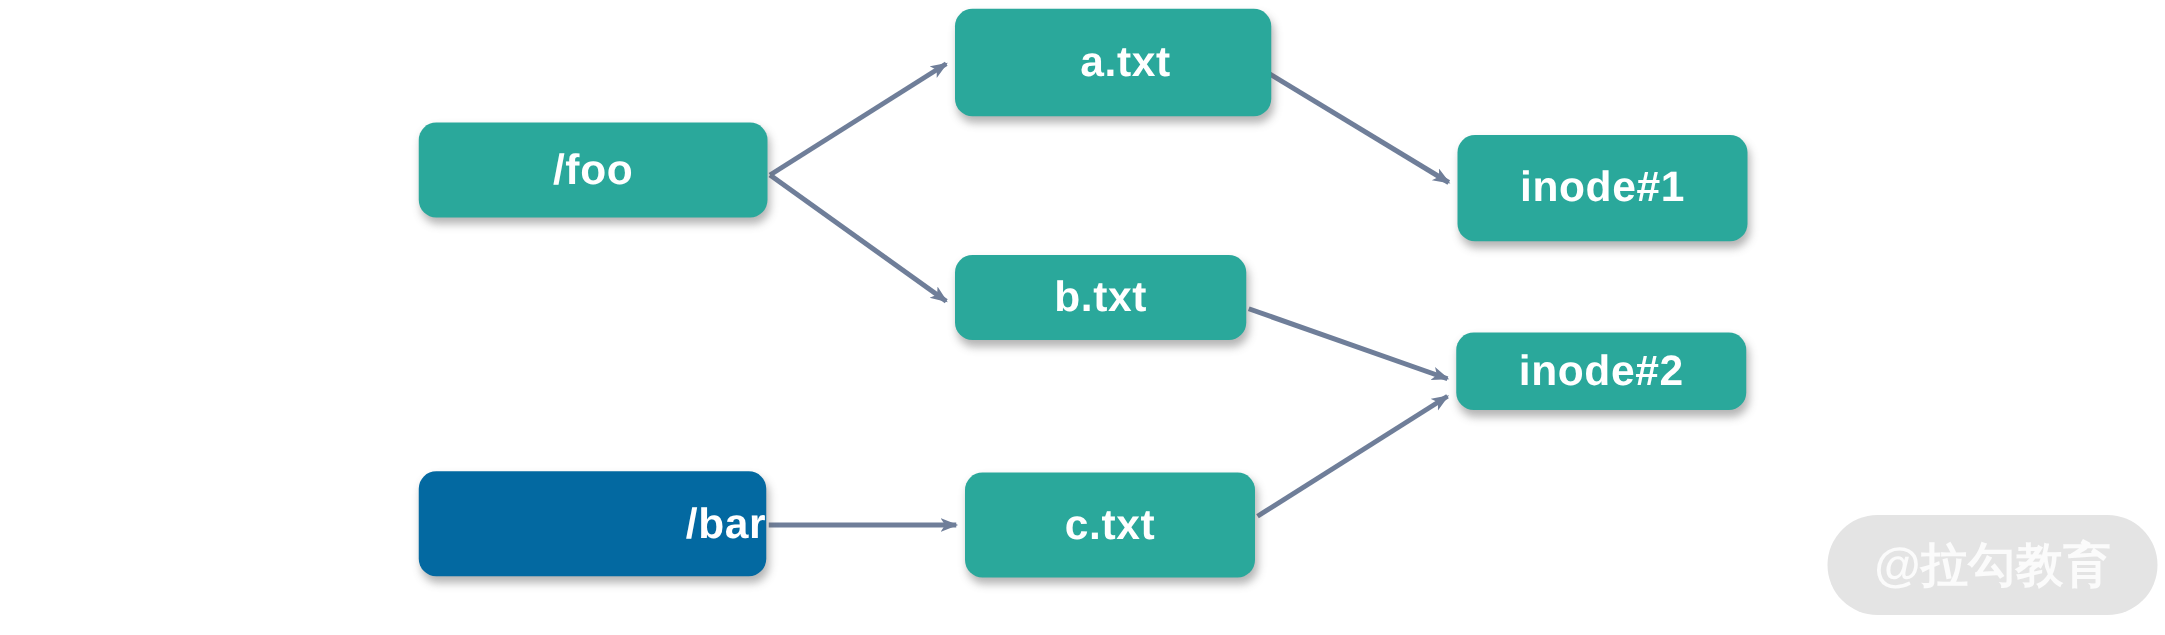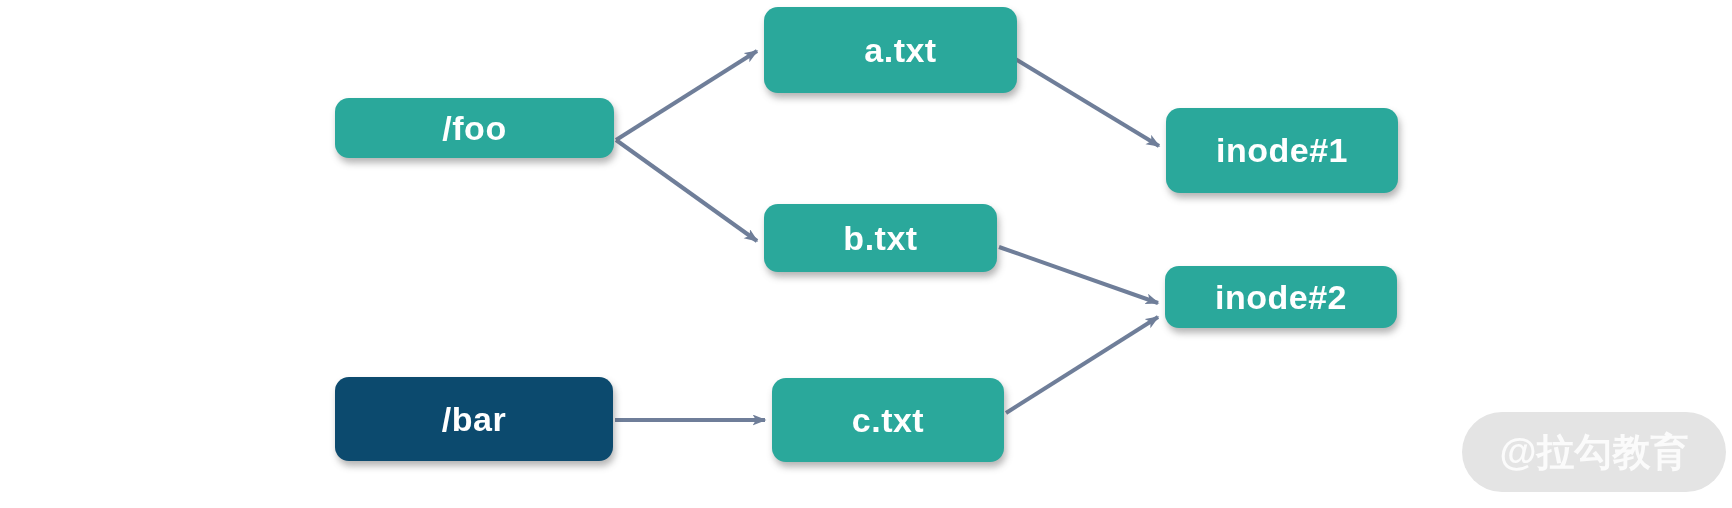--- a/index.html
+++ b/index.html
@@ -71,36 +71,36 @@
     <g id="edge-group">
         <line x1="616" y1="140" x2="757" y2="51" stroke="#6f7e99" stroke-width="4" marker-end="url(#arrowhead)"></line>
         <line x1="616" y1="140" x2="757" y2="241" stroke="#6f7e99" stroke-width="4" marker-end="url(#arrowhead)"></line>
         <line x1="999" y1="49" x2="1159" y2="146" stroke="#6f7e99" stroke-width="4" marker-end="url(#arrowhead)"></line>
         <line x1="999" y1="247" x2="1158" y2="303" stroke="#6f7e99" stroke-width="4" marker-end="url(#arrowhead)"></line>
         <line x1="1006" y1="413" x2="1158" y2="317" stroke="#6f7e99" stroke-width="4" marker-end="url(#arrowhead)"></line>
         <line x1="615" y1="420" x2="765" y2="420" stroke="#6f7e99" stroke-width="4" marker-end="url(#arrowhead)"></line>
       </g>
   </svg>
 
-  <div class="node" style="left: 335px; top: 98px; width: 279px; height: 60px; background: rgb(42, 168, 155);">
+  <div class="node" style="left: 335px; top: 98px; width: 279px; height: 76px; background: rgb(42, 168, 155);">
     <span style="color: rgb(255, 255, 255);">/foo</span>
   </div>
   <div class="node" style="left: 764px; top: 7px; width: 233px; height: 86px; background: rgb(42, 168, 155); padding-left: 20px;">
     <span style="color: rgb(255, 255, 255);">a.txt</span>
   </div>
   <div class="node" style="left: 764px; top: 204px; width: 233px; height: 68px; background: rgb(42, 168, 155);">
     <span style="color: rgb(255, 255, 255);">b.txt</span>
   </div>
   <div class="node" style="left: 1166px; top: 108px; width: 232px; height: 85px; background: rgb(42, 168, 155);">
     <span style="color: rgb(255, 255, 255);">inode#1</span>
   </div>
   <div class="node" style="left: 1165px; top: 266px; width: 232px; height: 62px; background: rgb(42, 168, 155);">
     <span style="color: rgb(255, 255, 255);">inode#2</span>
   </div>
-  <div class="node" style="left: 335px; top: 377px; width: 278px; height: 84px; background: #0c4a6e;">
+  <div class="node" style="left: 335px; top: 377px; width: 278px; height: 84px; background: #0369a1; justify-content: flex-end;">
     <span style="color: rgb(255, 255, 255);">/bar</span>
   </div>
   <div class="node" style="left: 772px; top: 378px; width: 232px; height: 84px; background: rgb(42, 168, 155);">
     <span style="color: rgb(255, 255, 255);">c.txt</span>
   </div>
 
   <div class="watermark" style="background: rgb(228, 228, 228);">
     <span style="color: rgb(251, 251, 251);">@拉勾教育</span>
   </div>
 

